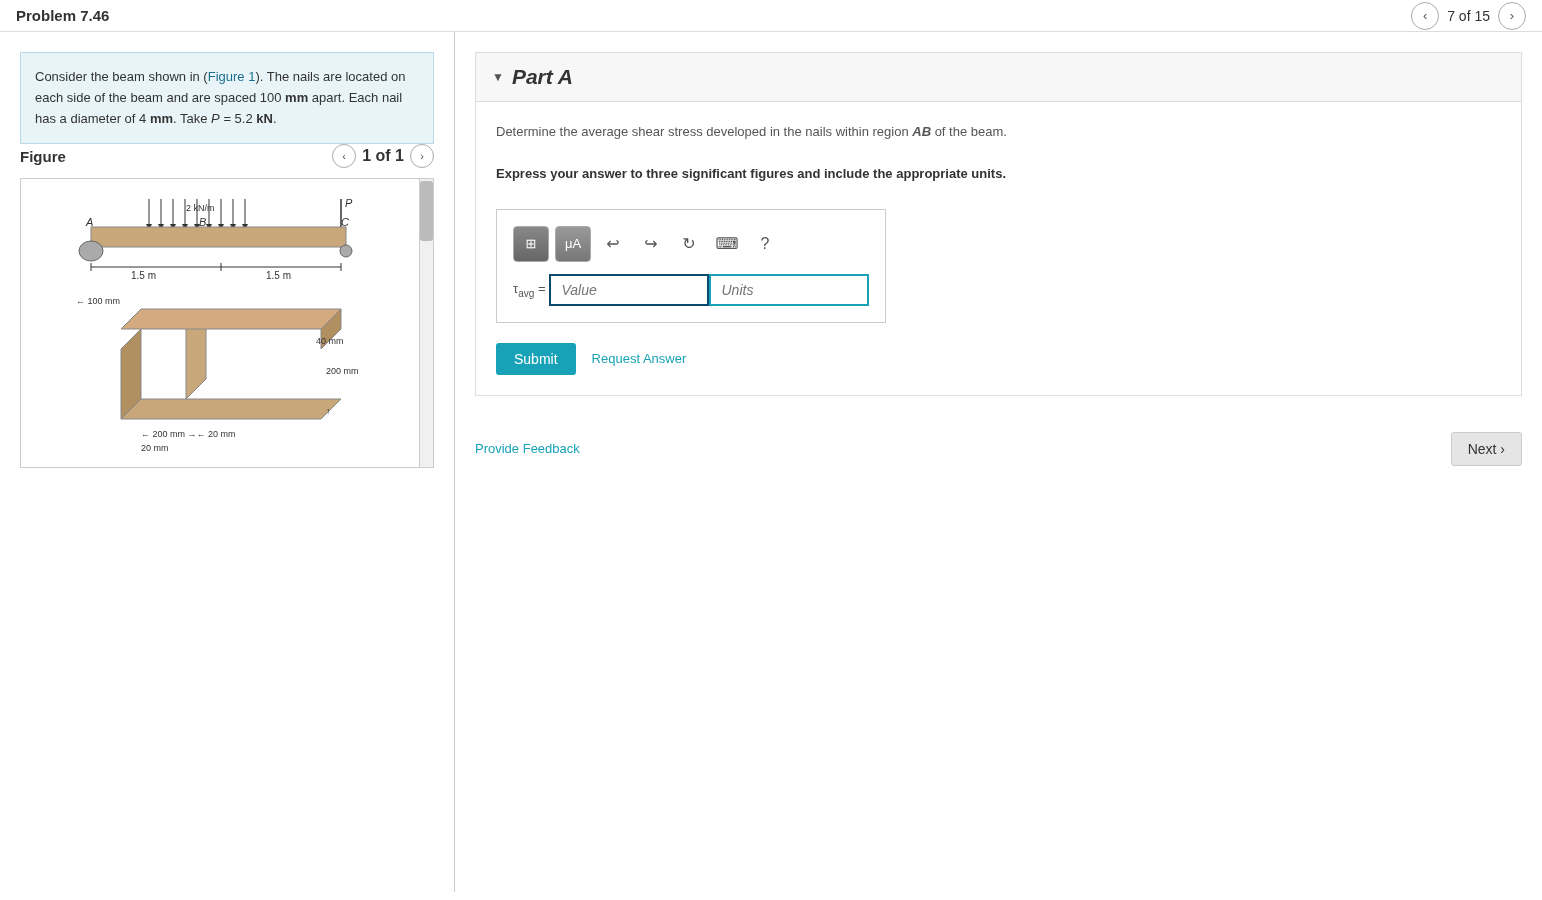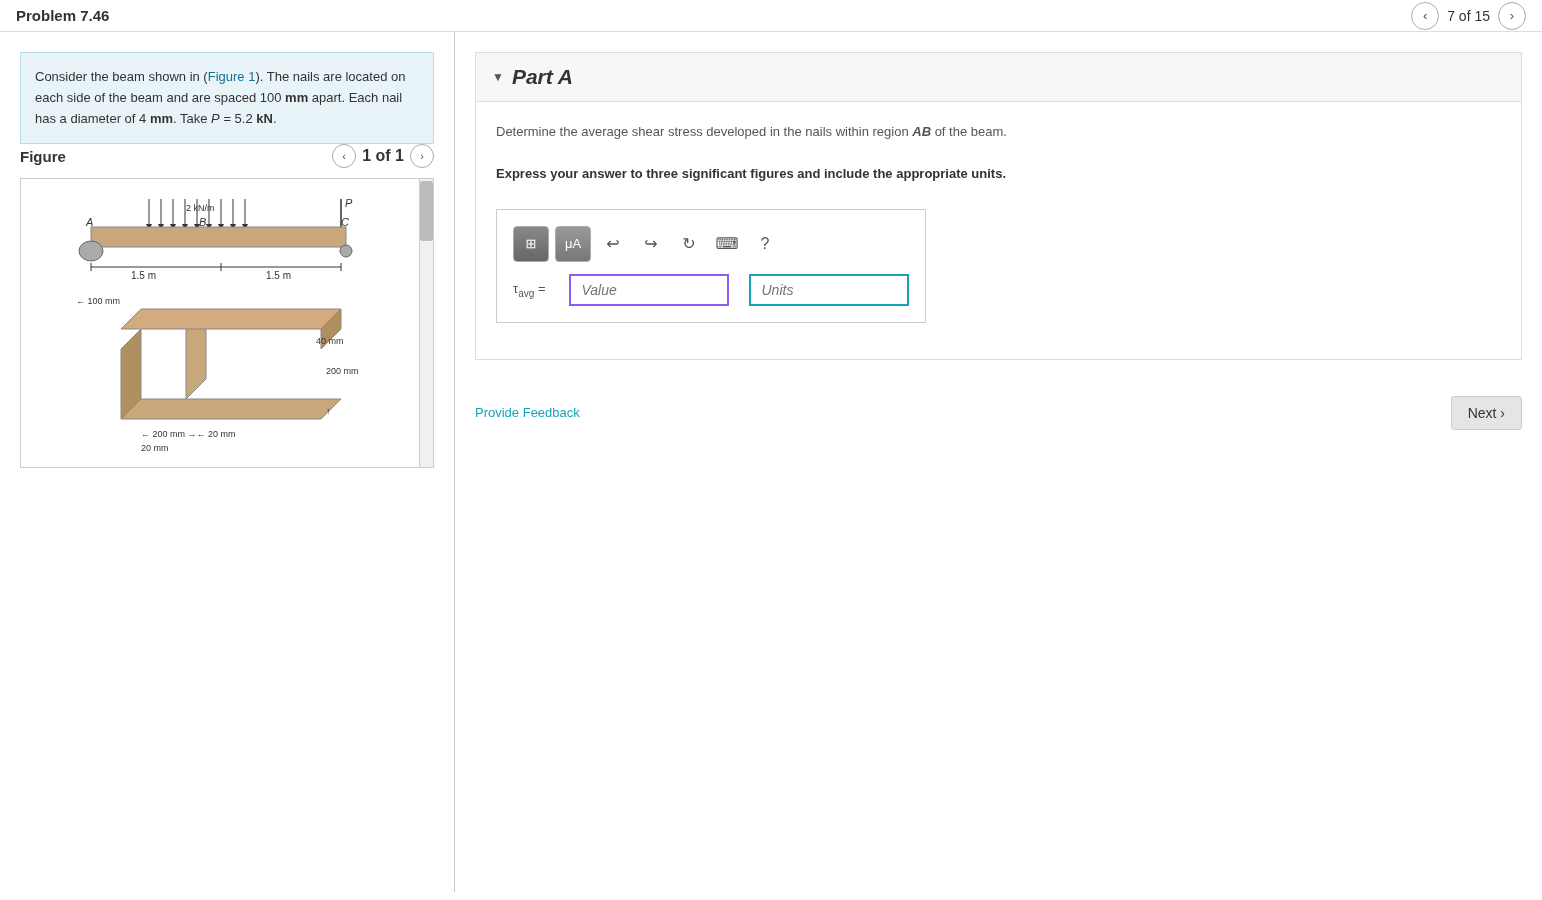--- a/index.html
+++ b/index.html
@@ -154,26 +154,26 @@
       background: transparent;
       cursor: pointer;
       display: flex; align-items: center; justify-content: center;
       font-size: 16px;
       color: #555;
     }
 
     .input-row {
       display: flex;
       align-items: center;
-      gap: 20px;
+      gap: 0;
     }
     .input-label { font-size: 13px; color: #555; margin-right: 4px; white-space: nowrap; }
     .input-label sub { font-size: 10px; }
     .value-input {
-      border: 2px solid #8b5cf6;
+      border: 2px solid #0c4a6e;
       padding: 6px 10px;
       width: 160px;
       font-size: 14px;
       color: #aaa;
       font-style: italic;
       outline: none;
     }
     .units-input {
       border: 2px solid #17a2b8;
       padding: 6px 10px;
@@ -354,20 +354,24 @@
           </div>
 
           
           <div class="input-row">
             <span class="input-label">τ<sub>avg</sub> =</span>
             <input class="value-input" type="text" placeholder="Value" style="">
             <input class="units-input" type="text" placeholder="Units" style="">
           </div>
         </div>
 
+        <div class="action-row">
+          <button class="submit-btn">Submit</button>
+          <a href="#" class="request-answer-link">Request Answer</a>
+        </div>
       </div>
     </div>
 
     <div class="feedback-next-row">
       <a href="#" class="feedback-link">Provide Feedback</a>
       <button class="next-btn">Next ›</button>
     </div>
   </div>
 </div>
 

